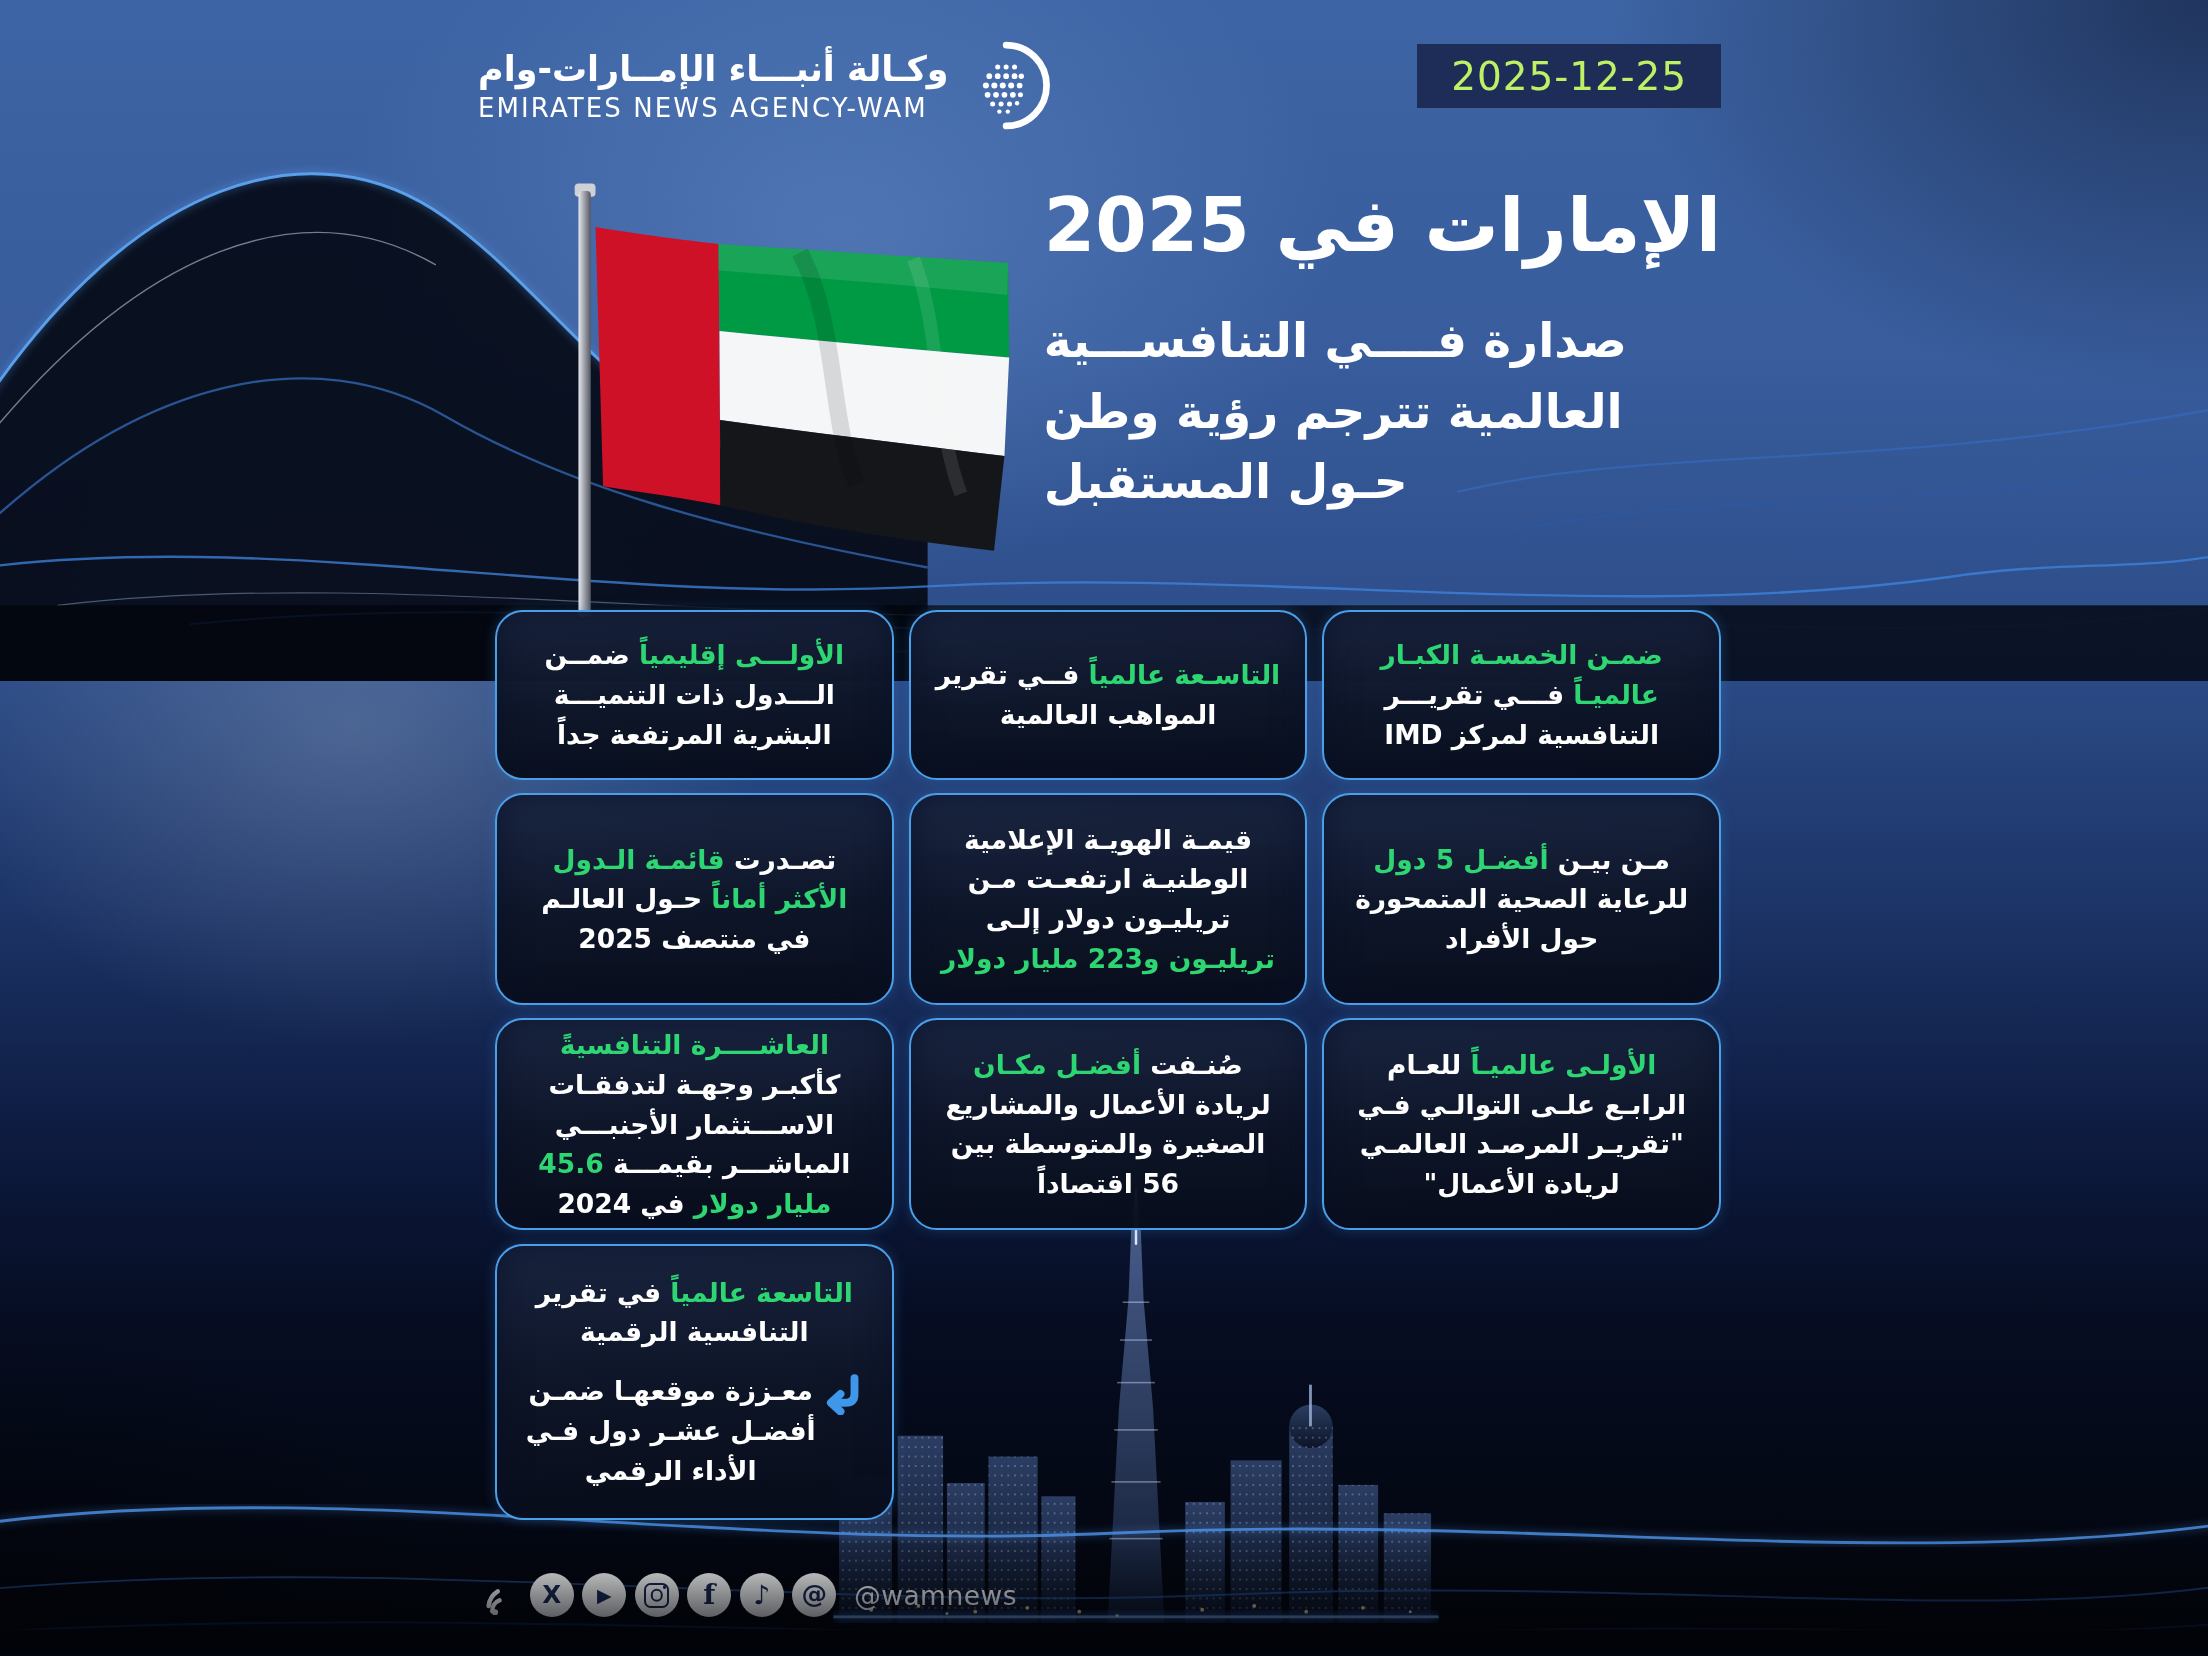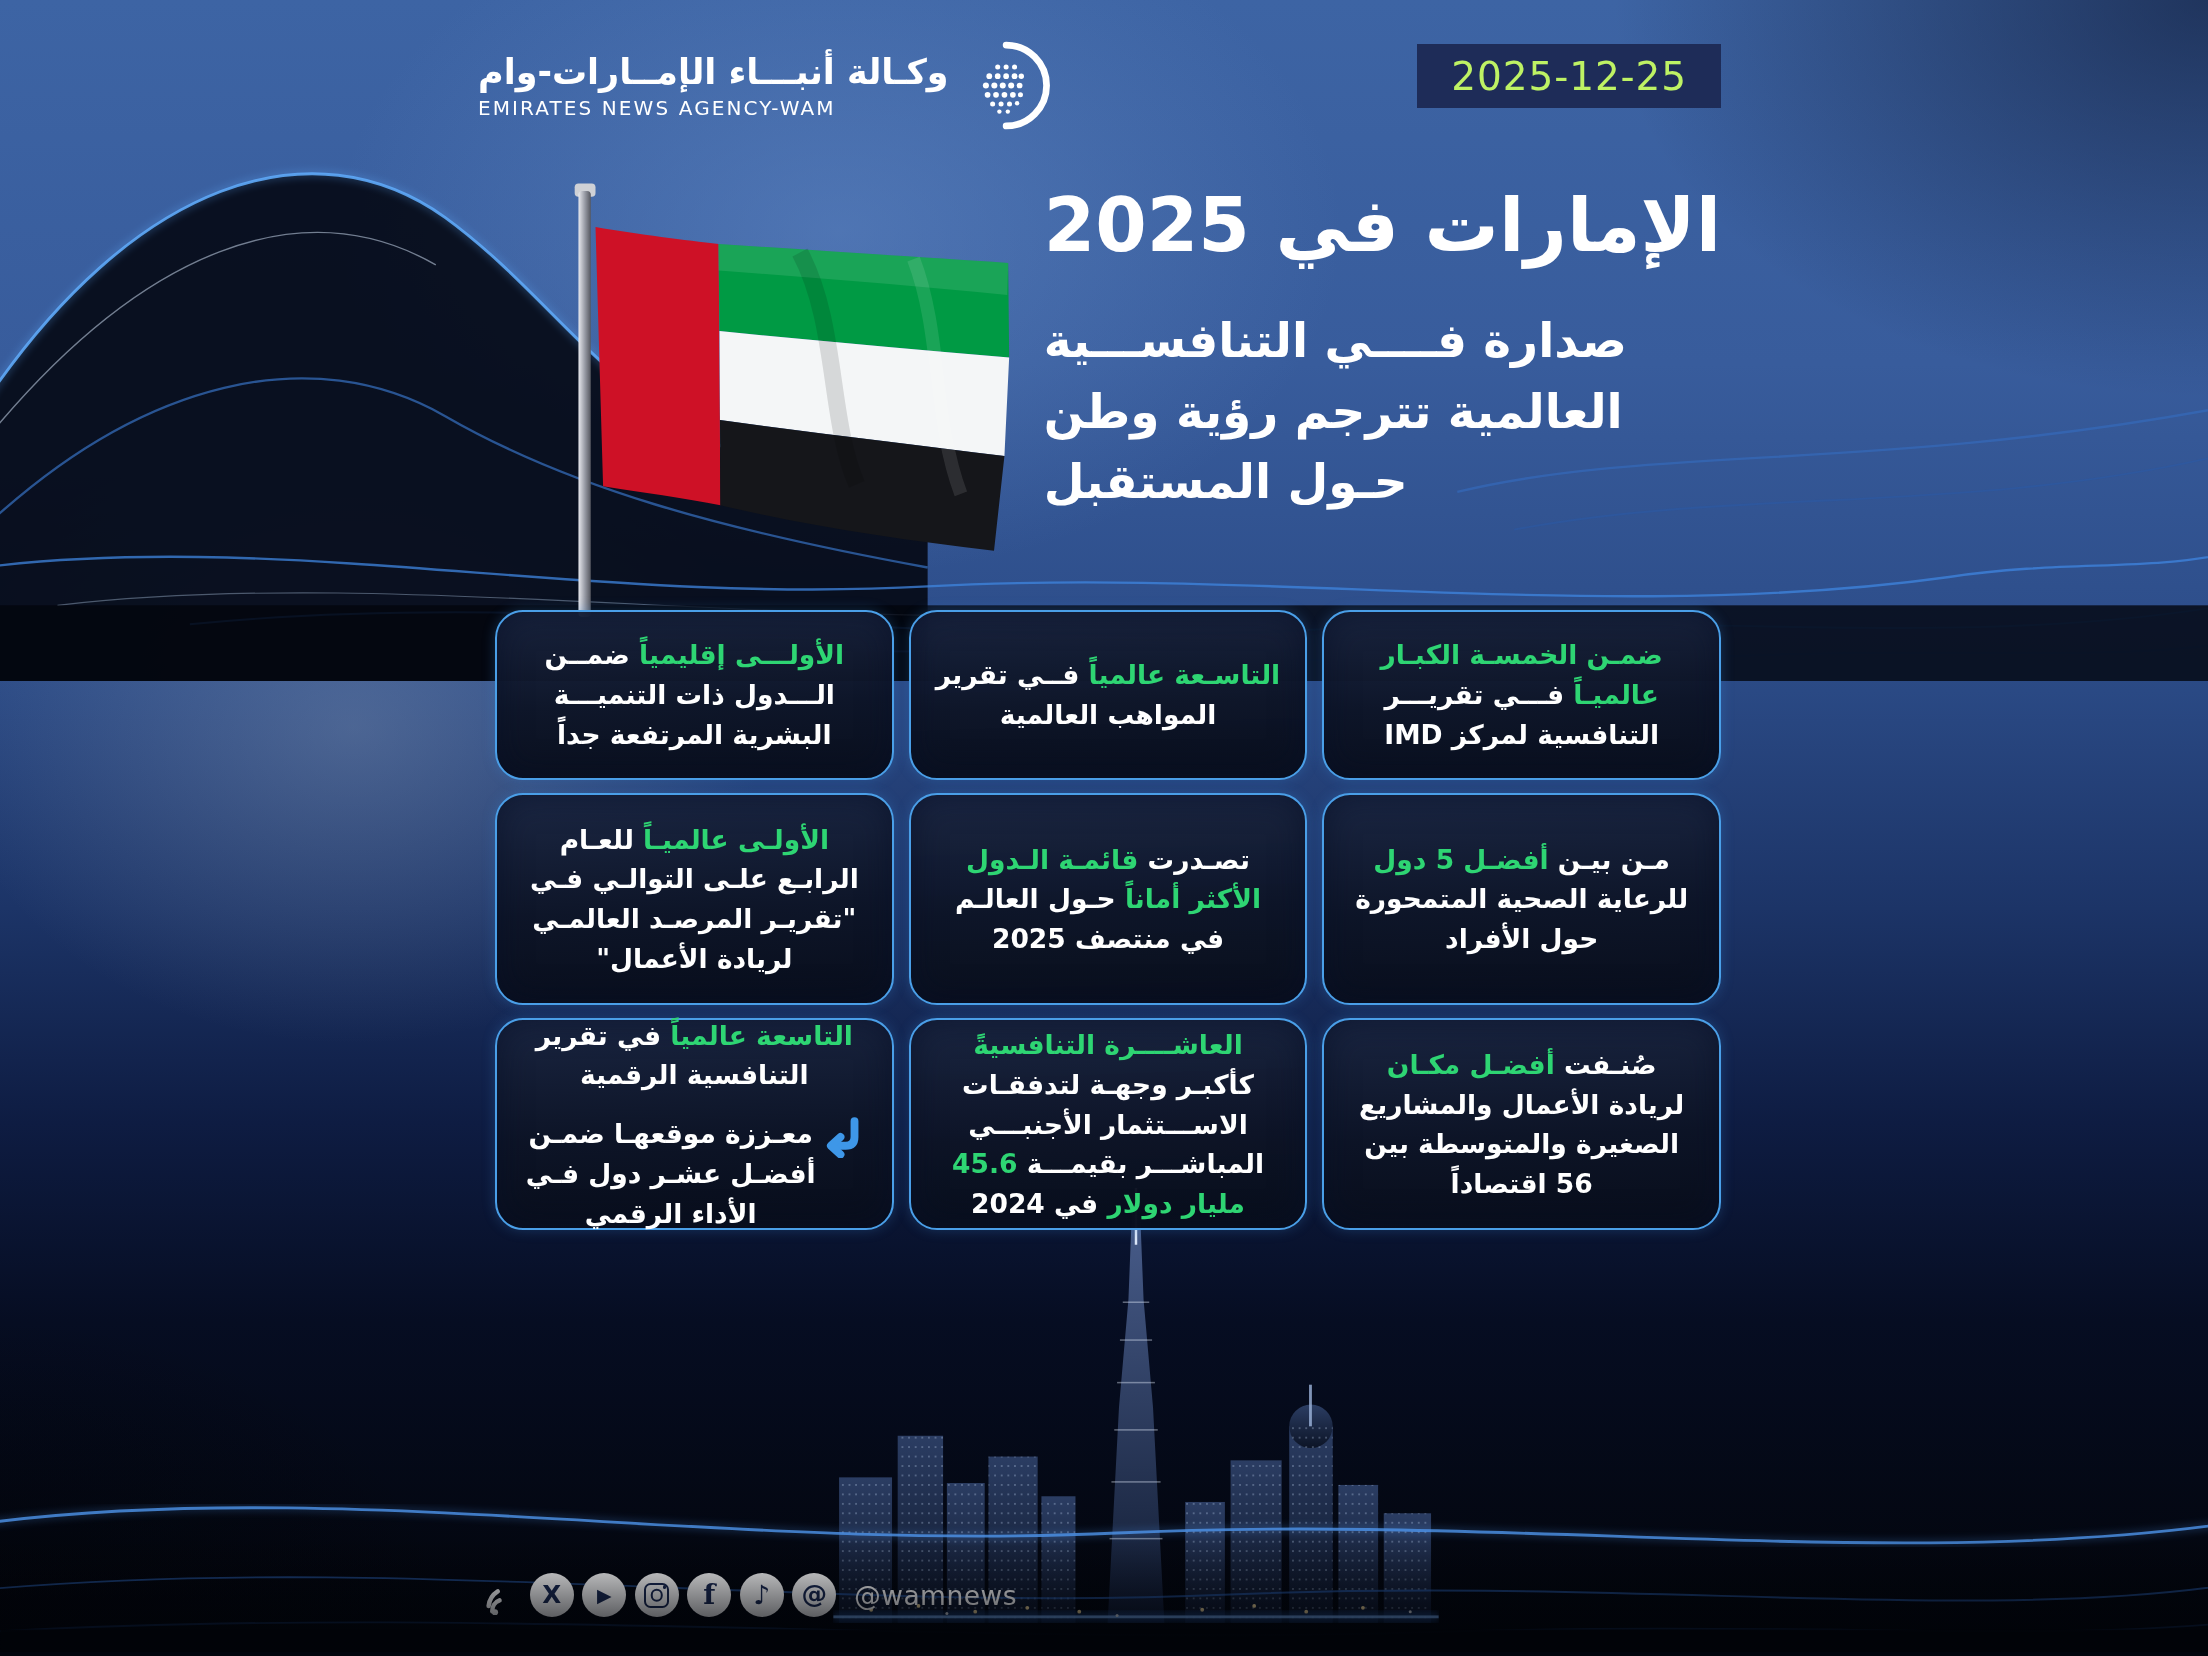--- a/index.html
+++ b/index.html
@@ -20,21 +20,21 @@
     background:linear-gradient(180deg, transparent, rgba(1,3,8,.92)); pointer-events:none;}
   svg.layer{position:absolute; display:block;}
   #waves-back{left:0; top:1030; width:2209px; height:681px;}
   #skyline{left:833px; top:1188px; width:606px; height:435px;}
   #waves-front{left:0; top:1410px; width:2209px; height:246px;}
 
   
   .logo{position:absolute; left:478px; top:40px; display:flex; align-items:center; gap:17px; color:#fff;}
   .logo-text{text-align:right; direction:rtl;}
   .logo-ar{font-size:35px; font-weight:700; letter-spacing:0.5px; line-height:1.2;}
-  .logo-en{font-size:20px; font-weight:400; letter-spacing:2.1px; margin-top:3.8px; direction:ltr; text-align:left;}
+  .logo-en{font-size:26px; font-weight:400; letter-spacing:2.1px; margin-top:3.8px; direction:ltr; text-align:left;}
   .globe{width:87px; height:91px; flex:0 0 auto;}
 
   .date-chip{position:absolute; right:488px; top:44px; background:var(--date-bg,#1e2c58);
     color:#bef264; font-size:39px; font-weight:500; padding:9.5px 34px; letter-spacing:0.9px;}
 
   
   .flag{position:absolute; left:516px; top:172px; width:549px; height:445px;}
 
   
   .hero{position:absolute; right:488px; top:182px; direction:rtl; text-align:left; color:#fff;}
@@ -264,20 +264,24 @@
     <div class="card">
         <p style="margin:0">
       <span class="hl">الأولـــى إقليمياً</span><span> ضمــن الـــدول ذات التنميـــة البشرية المرتفعة جداً</span></p>
     </div>
     <div class="card">
         <p style="margin:0">
       <span>مـن بيـن </span><span class="hl">أفضـل 5 دول</span><span> للرعاية الصحية المتمحورة حول الأفراد</span></p>
     </div>
     <div class="card">
         <p style="margin:0">
+      <span>قيمـة الهويـة الإعلامية الوطنيـة ارتفعـت مـن تريليـون دولار إلـى </span><span class="hl">تريليـون و223 مليار دولار</span></p>
+    </div>
+    <div class="card">
+        <p style="margin:0">
       <span>تصـدرت </span><span class="hl">قائمـة الـدول الأكثر أماناً</span><span> حـول العالـم في منتصف 2025</span></p>
     </div>
     <div class="card">
         <p style="margin:0">
       <span class="hl">الأولـى عالميـاً</span><span> للعـام الرابـع علـى التوالـي فـي "تقريـر المرصـد العالمـي لريادة الأعمال"</span></p>
     </div>
     <div class="card">
         <p style="margin:0">
       <span>صُنـفت </span><span class="hl">أفضـل مكـان</span><span> لريادة الأعمال والمشاريع الصغيرة والمتوسطة بين 56 اقتصاداً</span></p>
     </div>

